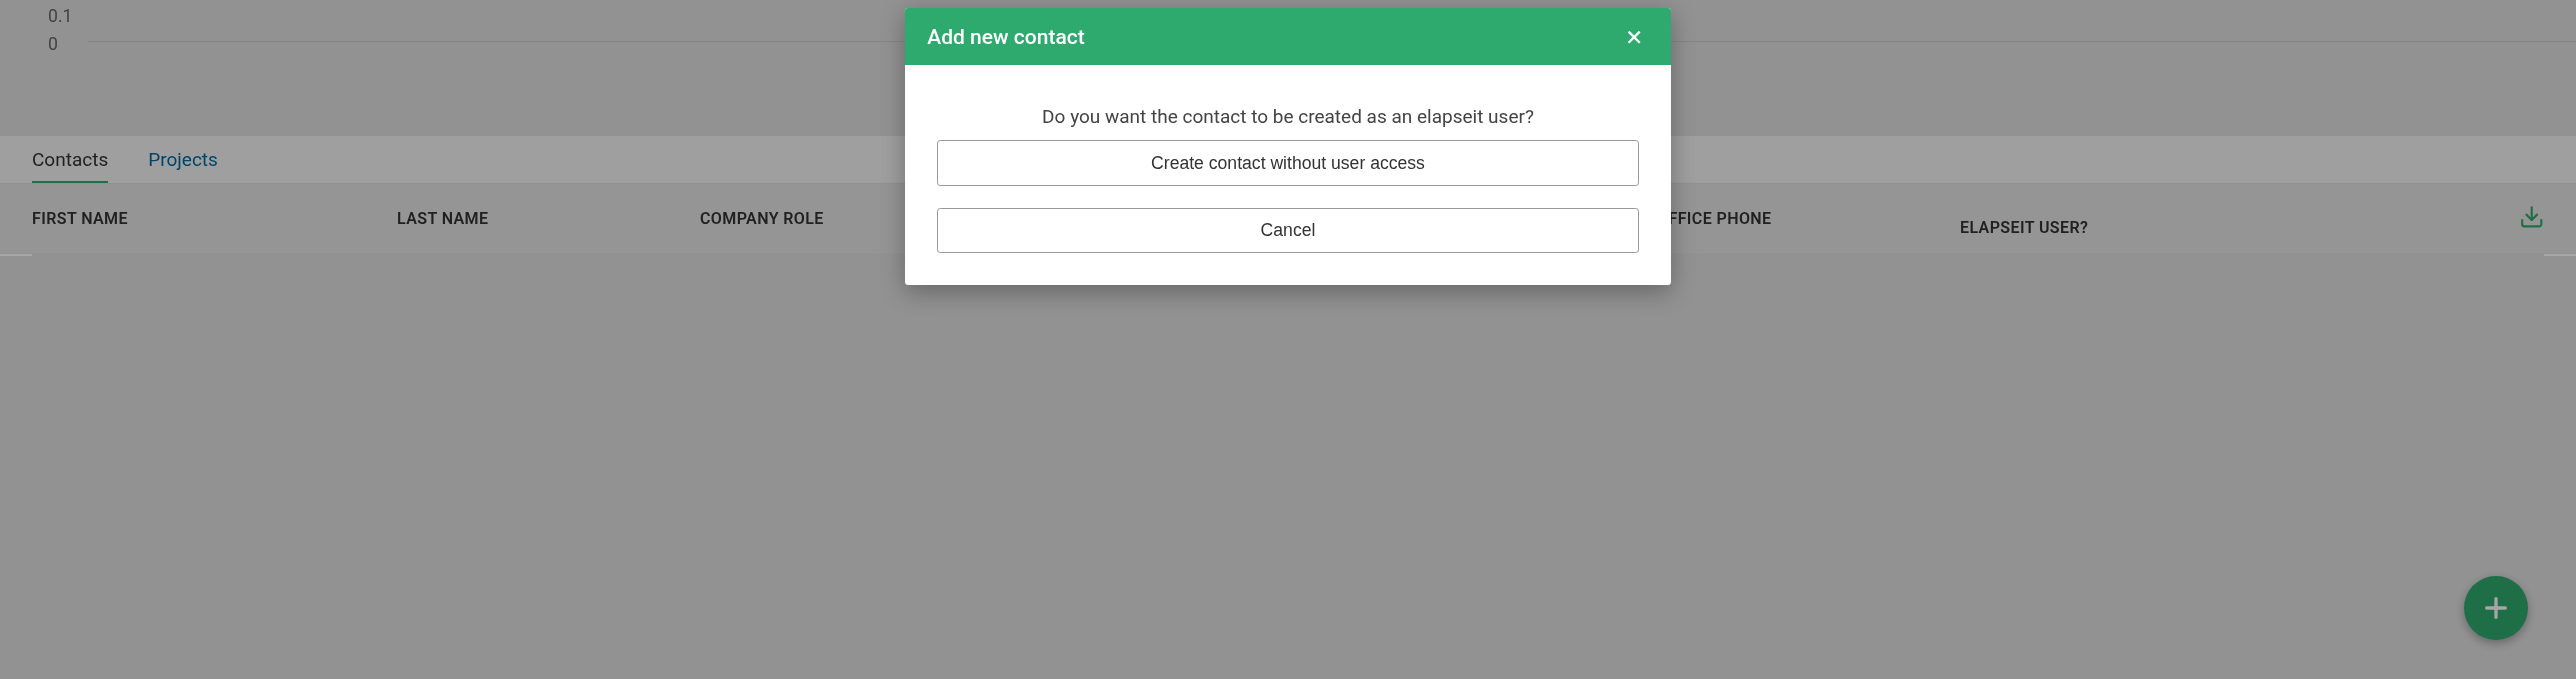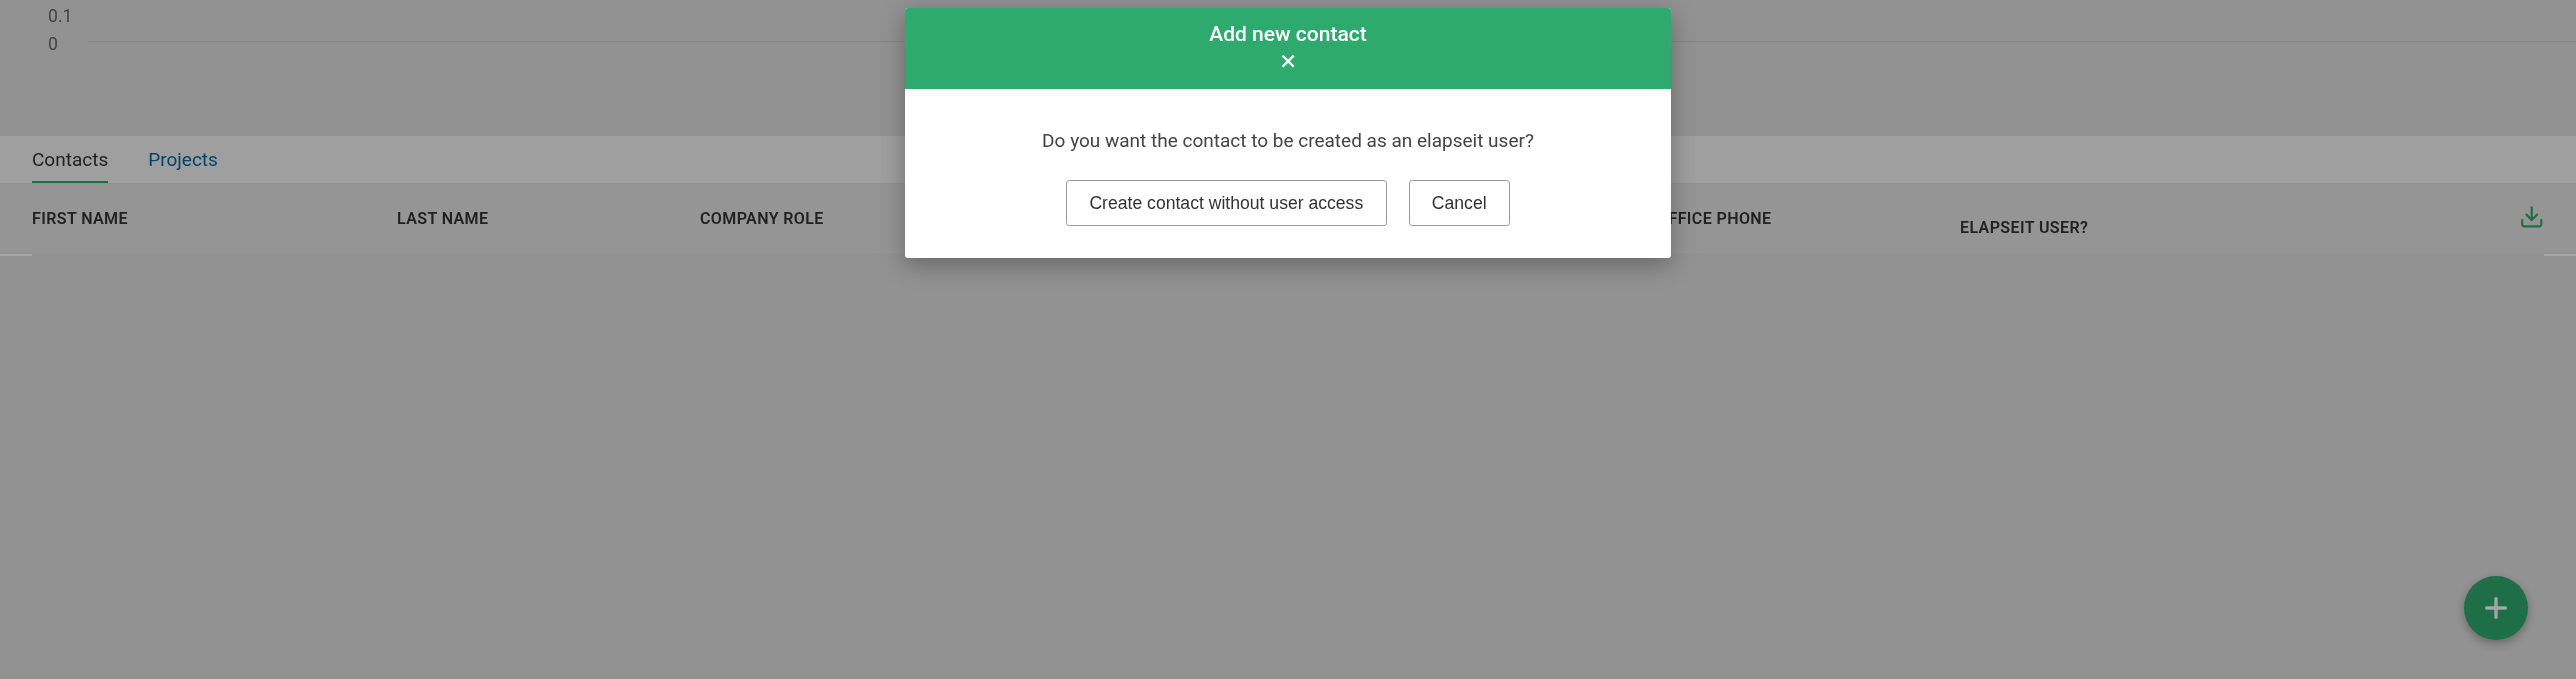--- a/index.html
+++ b/index.html
@@ -180,21 +180,20 @@
       overflow: hidden;
       box-shadow: 0 6.4px 24px rgba(0,0,0,0.3);
     }
 
     .modal-header {
       background-color: #2eaa6e;
       display: flex;
       align-items: center;
       justify-content: space-between;
       padding: 14.4px 22.3px;
-      flex-direction: column;
     }
 
     .modal-title {
       color: #fff;
       font-size: 21px;
       font-weight: 500;
     }
 
     .modal-close-btn {
       background: none;
@@ -216,27 +215,28 @@
     }
 
     .modal-body {
       padding: 40px 32px 32px;
       text-align: center;
     }
 
     .modal-question {
       font-size: 19px;
       color: #444;
-      margin-bottom: 28px;
+      margin-bottom: 12px;
     }
 
     .modal-actions {
       display: flex;
       justify-content: center;
       gap: 22px;
+      flex-direction: column;
     }
 
     .btn-outline {
       background: #fff;
       border: 1.2px solid #999;
       border-radius: 3.2px;
       padding: 11.2px 22.3px;
       font-size: 17.6px;
       color: #333;
       cursor: pointer;

